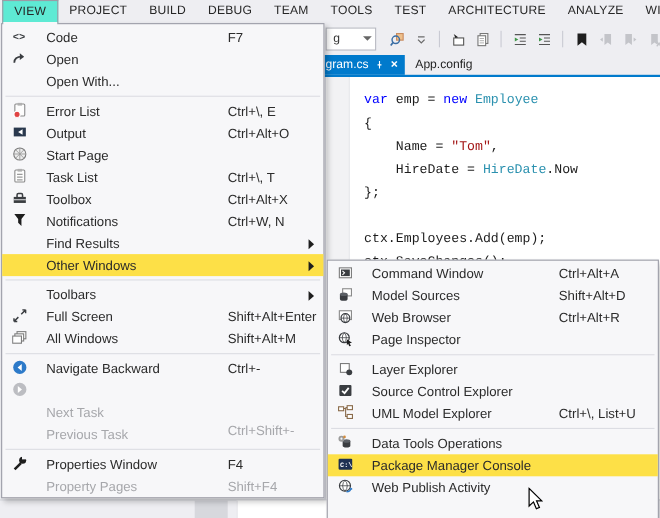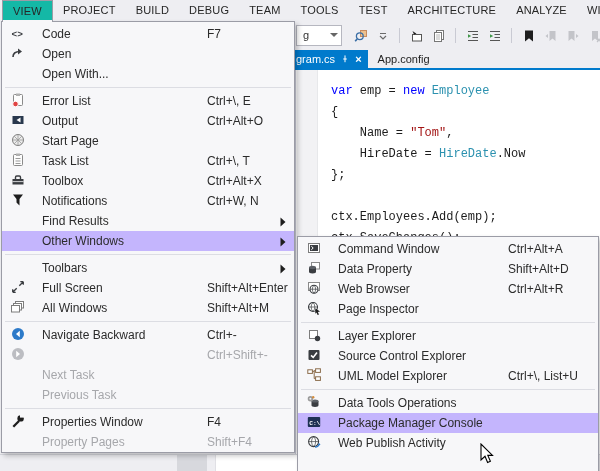--- a/index.html
+++ b/index.html
@@ -5,21 +5,21 @@
   html,body{margin:0;padding:0;}
   body{
     width:600px;height:471px;position:relative;overflow:hidden;
     background:#eeeef2;
     font-family:"Liberation Sans", sans-serif;
     -webkit-font-smoothing:antialiased;
   }
   
   .menubar{position:absolute;top:0;left:0;right:0;height:21px;display:flex;padding-left:2px;z-index:30;}
   .mb-item{font-size:11px;line-height:21px;padding:0 10px;color:#262626;letter-spacing:.2px;cursor:default;}
-  .mb-item.active{background:#14b8a6;border:1px solid #9b9ca6;border-bottom:none;line-height:20px;position:relative;z-index:31;}
+  .mb-item.active{background:#5eead4;border:1px solid #9b9ca6;border-bottom:none;line-height:20px;position:relative;z-index:31;}
   .mb-item.active::after{content:'';position:absolute;left:0;right:0;bottom:-2px;height:3px;background:#f7f7f9;}
   
   .toolbar{position:absolute;top:21px;left:0;right:0;height:29px;background:#eeeef2;}
   .combo{position:absolute;left:296px;top:4px;width:46px;height:21px;background:#fff;border:1px solid #b6b7c0;box-sizing:border-box;font-size:11px;line-height:19px;color:#333;}
   .combo .cv{padding-left:6px;}
   .combo .ca{position:absolute;right:3px;top:7px;width:0;height:0;border-left:4px solid transparent;border-right:4px solid transparent;border-top:4px solid #666;}
   .tb-icons{position:absolute;left:352px;top:4px;height:21px;display:flex;align-items:center;gap:5px;}
   .tb-btn{width:17px;height:17px;display:inline-flex;align-items:center;justify-content:center;}
   .tb-btn svg{width:14px;height:14px;}
   .tb-sep{width:1px;height:15px;background:#c9cad3;margin:0 3px;}
@@ -33,21 +33,21 @@
   .tab-active{background:#007acc;color:#fff;font-size:11px;line-height:18px;display:flex;align-items:center;padding:0 6px 0 1px;gap:5px;}
   .tab-active .tab-x{font-size:11px;font-weight:bold;line-height:18px;}
   .tab-active svg{width:10px;height:12px;}
   .tab-inactive{color:#1e1e1e;font-size:11px;line-height:18px;padding:0 10px;}
   .tab-underline{position:absolute;left:295px;top:68px;right:0;height:2px;background:#007acc;z-index:5;}
   
   .menu-panel{position:absolute;background:#f7f7f9;border:1px solid #9b9ca6;box-sizing:border-box;box-shadow:3px 3px 5px rgba(0,0,0,.22);padding:2px 0;}
   #view-menu{left:1px;top:21px;width:294px;height:432px;z-index:20;}
   #ow-menu{left:297px;top:236px;width:302px;height:262px;z-index:22;}
   .menu-row{height:20px;position:relative;font-size:12px;color:#2b2b2b;}
-  .menu-row.hl{background:#c4b5fd;}
+  .menu-row.hl{background:#fde047;}
   .menu-row.dis{color:#a6a7ab;}
   .mi-icon{position:absolute;left:9px;top:2px;width:15px;height:15px;}
   .mi-icon svg{width:14px;height:14px;}
   .mi-label{position:absolute;left:40px;top:2.5px;white-space:nowrap;}
   .mi-shortcut{position:absolute;top:2.5px;white-space:nowrap;}
   .mi-arrow{position:absolute;right:8px;top:5px;}
   .mi-arrow svg{width:6px;height:10px;}
   .menu-sep{height:1px;background:#dcdde3;margin:3px 3px;}
   
   .bottom-strip{position:absolute;left:0;bottom:0;height:16px;width:600px;background:#eeeef2;border-top:1px solid #d6d7dd;}
@@ -293,21 +293,21 @@
           <path d="M8.8,3.8 L5,7 L8.8,10.2 Z" fill="#fff"></path>
         </svg></span>
       <span class="mi-label">Navigate Backward</span>
       <span class="mi-shortcut" style="left: 205px;">Ctrl+-</span>
     </div>
     <div class="menu-row dis">
       <span class="mi-icon"><svg viewBox="0 0 14 14">
           <circle cx="7" cy="7" r="6" fill="#bcbdc2"></circle>
           <path d="M5.2,3.8 L9,7 L5.2,10.2 Z" fill="#fff"></path>
         </svg></span>
-      <span class="mi-shortcut" style="left: 205px;">Ctrl+Shift+-</span>
+      <span class="mi-shortcut" style="left: 205px; margin-top: 36px;">Ctrl+Shift+-</span>
     </div>
     <div class="menu-row dis">
       <span class="mi-label">Next Task</span>
     </div>
     <div class="menu-row dis">
       <span class="mi-label">Previous Task</span>
     </div>
     <div class="menu-sep"></div>
     <div class="menu-row">
       <span class="mi-icon"><svg viewBox="0 0 14 14">
@@ -333,21 +333,21 @@
         </svg></span>
       <span class="mi-label">Command Window</span>
       <span class="mi-shortcut" style="left: 210px;">Ctrl+Alt+A</span>
     </div>
     <div class="menu-row">
       <span class="mi-icon"><svg viewBox="0 0 14 14">
           <rect x="4.5" y="1.5" width="8" height="6.5" fill="#fff" stroke="#8a8a8a"></rect>
           <path d="M2,6.5 h7 v4.3 a3.5,1.7 0 0 1 -7,0 z" fill="#3a3d41"></path>
           <ellipse cx="5.5" cy="6.5" rx="3.5" ry="1.7" fill="#5b5f65"></ellipse>
         </svg></span>
-      <span class="mi-label">Data Property</span>
+      <span class="mi-label">Model Sources</span>
       <span class="mi-shortcut" style="left: 210px;">Shift+Alt+D</span>
     </div>
     <div class="menu-row">
       <span class="mi-icon"><svg viewBox="0 0 14 14">
           <rect x="1.5" y="1.5" width="11" height="8" fill="#fff" stroke="#8a8a8a"></rect>
           <circle cx="7" cy="8.2" r="4" fill="#fff" stroke="#3a3d41" stroke-width="1.1"></circle>
           <path d="M3,8.2 H11 M7,4.2 a5.6,5.6 0 0 1 0,8 M7,4.2 a5.6,5.6 0 0 0 0,8" stroke="#3a3d41" stroke-width="0.7" fill="none"></path>
         </svg></span>
       <span class="mi-label">Web Browser</span>
       <span class="mi-shortcut" style="left: 210px;">Ctrl+Alt+R</span>

